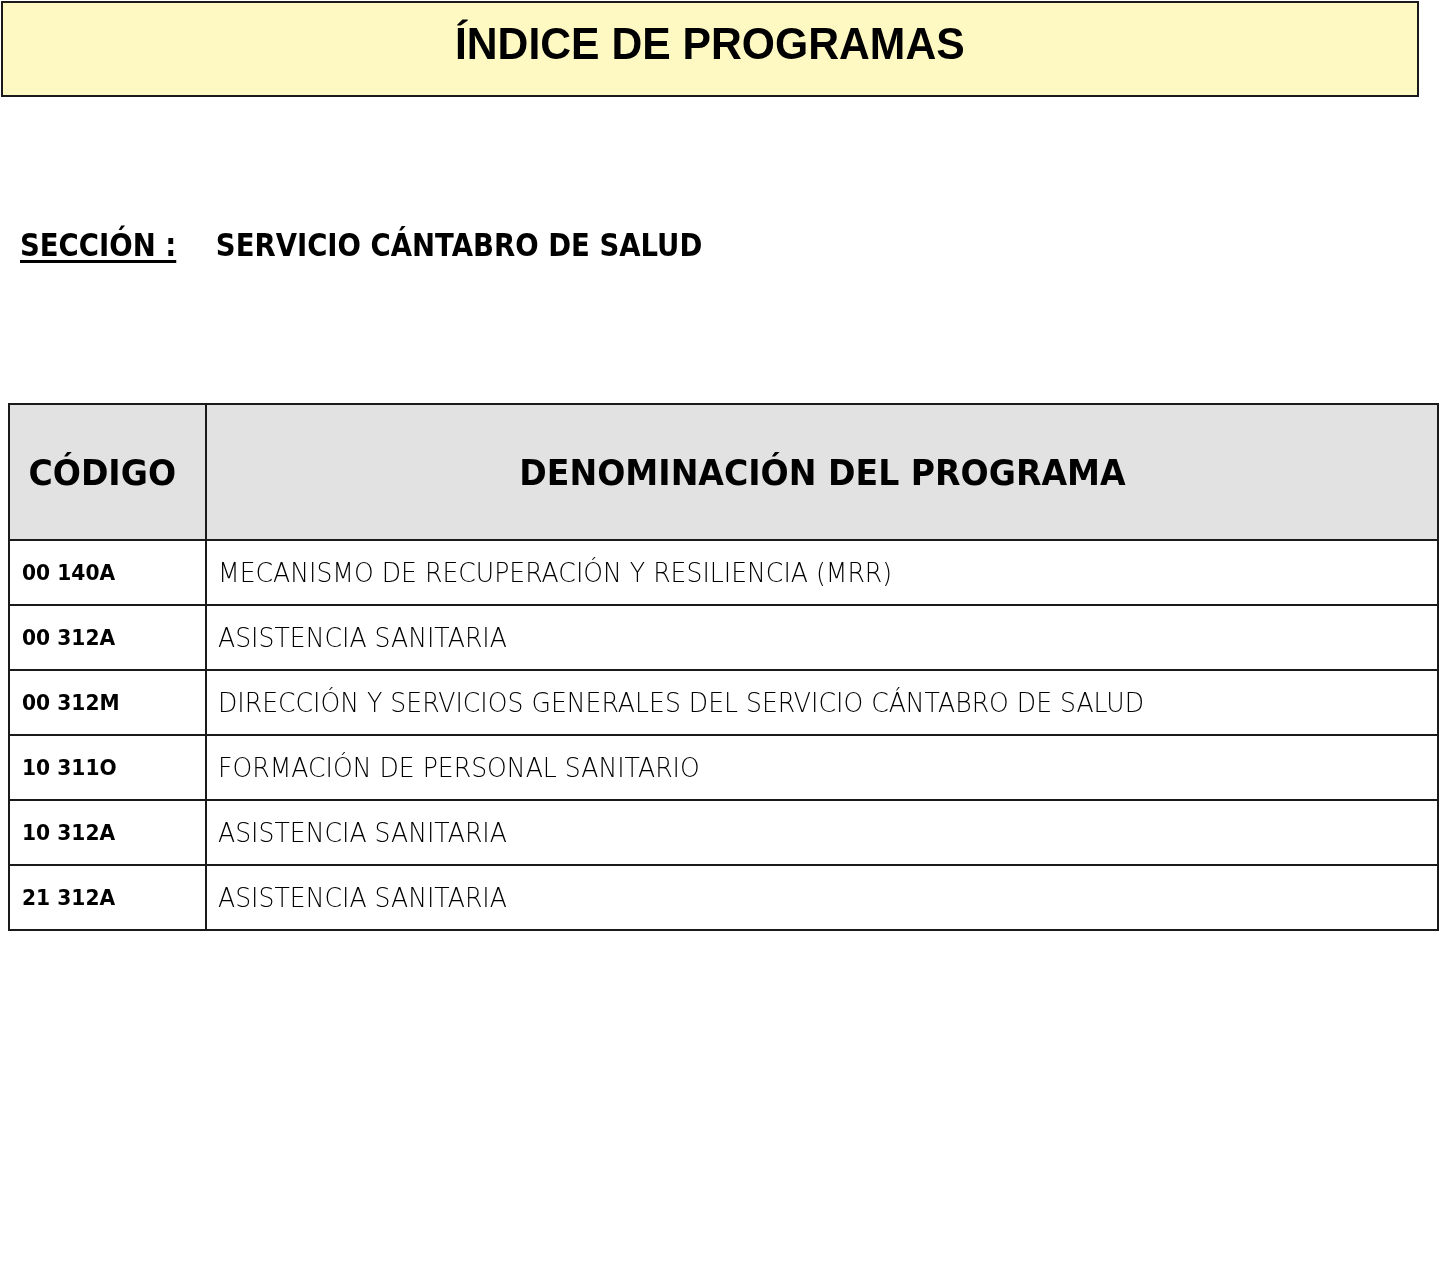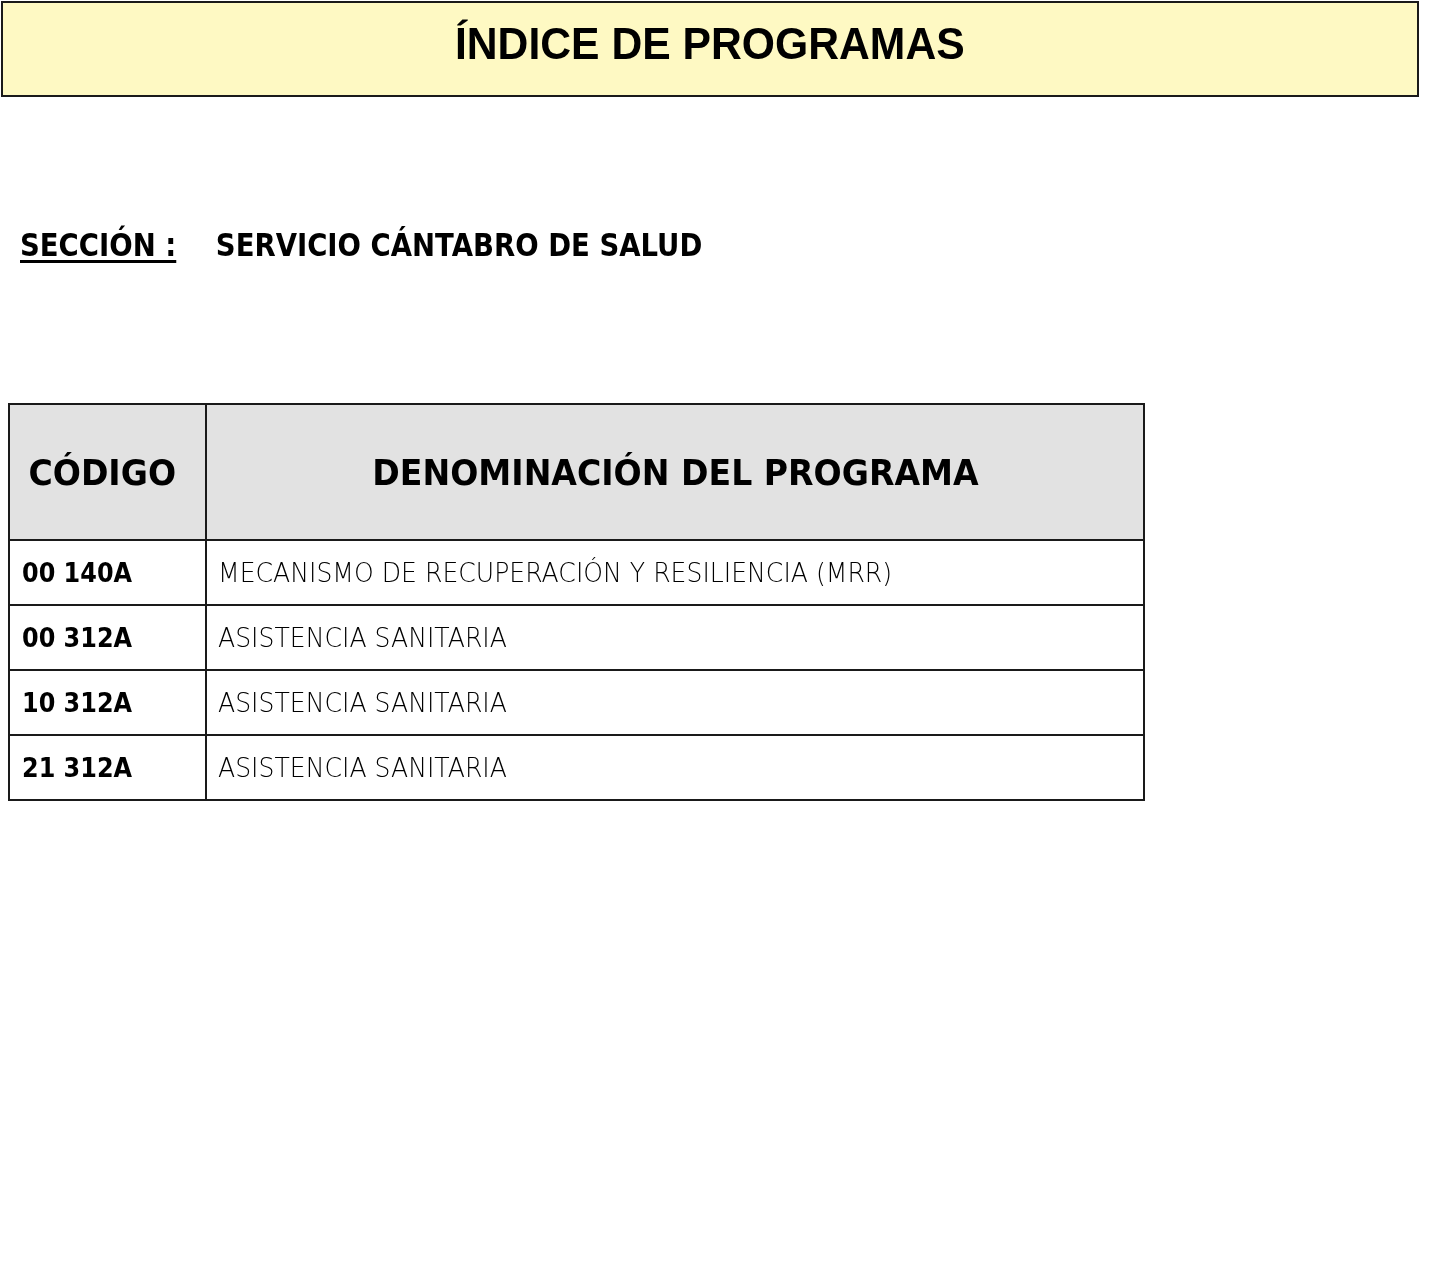--- a/index.html
+++ b/index.html
@@ -14,30 +14,30 @@
       margin-top: 16px; letter-spacing: 0px; transform: scaleX(0.97);
     }
     .section {
       position: absolute; left: 20px; top: 226px; display: flex; align-items: baseline;
       font-family: "DejaVu Sans", sans-serif; font-weight: bold; font-size: 32px;
       transform: scaleX(0.86); transform-origin: left center;
     }
     .section .label { text-decoration: underline; text-underline-offset: 4px; }
     .section .value { margin-left: 46px; }
     table {
-      position: absolute; left: 8px; top: 403px; width: 1137px;
+      position: absolute; left: 8px; top: 403px; width: 1431px;
       border-collapse: collapse; table-layout: fixed;
     }
     td, th { border: 2px solid #1a1a1a; padding: 0; }
     th { background: #e2e2e2; height: 134px; font-weight: bold; font-size: 36px; }
     th.code-h { text-align: left; padding-left: 12px; }
     th.name-h { text-align: center; margin-top: 36px; }
     th span { display: inline-block; transform: scaleX(0.92); }
     td { height: 63px; }
-    td.code { font-weight: bold; font-size: 26px; padding-left: 12px; white-space: nowrap; }
+    td.code { font-weight: bold; font-size: 22px; padding-left: 12px; white-space: nowrap; }
     td.code span { display: inline-block; transform: scaleX(0.92); transform-origin: left center; }
     td.name { font-size: 27px; padding-left: 11px; white-space: nowrap; font-weight: normal; }
     td.name span { display: inline-block; transform: scaleX(0.93); transform-origin: left center; font-family: "DejaVu Sans", sans-serif; font-weight: 300; }
     col.c1 { width: 197px; }
   </style>
 </head>
 <body>
 
 <div class="title-box">
   <span>ÍNDICE DE PROGRAMAS</span>
@@ -62,20 +62,28 @@
   <tbody>
     <tr>
         <td class="code"><span>00 140A</span></td>
         <td class="name"><span>MECANISMO DE RECUPERACIÓN Y RESILIENCIA (MRR)</span></td>
       </tr>
     <tr>
         <td class="code"><span>00 312A</span></td>
         <td class="name"><span>ASISTENCIA SANITARIA</span></td>
       </tr>
     <tr>
+        <td class="code"><span>00 312M</span></td>
+        <td class="name"><span>DIRECCIÓN Y SERVICIOS GENERALES DEL SERVICIO CÁNTABRO DE SALUD</span></td>
+      </tr>
+    <tr>
+        <td class="code"><span>10 311O</span></td>
+        <td class="name"><span>FORMACIÓN DE PERSONAL SANITARIO</span></td>
+      </tr>
+    <tr>
         <td class="code"><span>10 312A</span></td>
         <td class="name"><span>ASISTENCIA SANITARIA</span></td>
       </tr>
     <tr>
         <td class="code"><span>21 312A</span></td>
         <td class="name"><span>ASISTENCIA SANITARIA</span></td>
       </tr>
   </tbody>
 </table>
 

